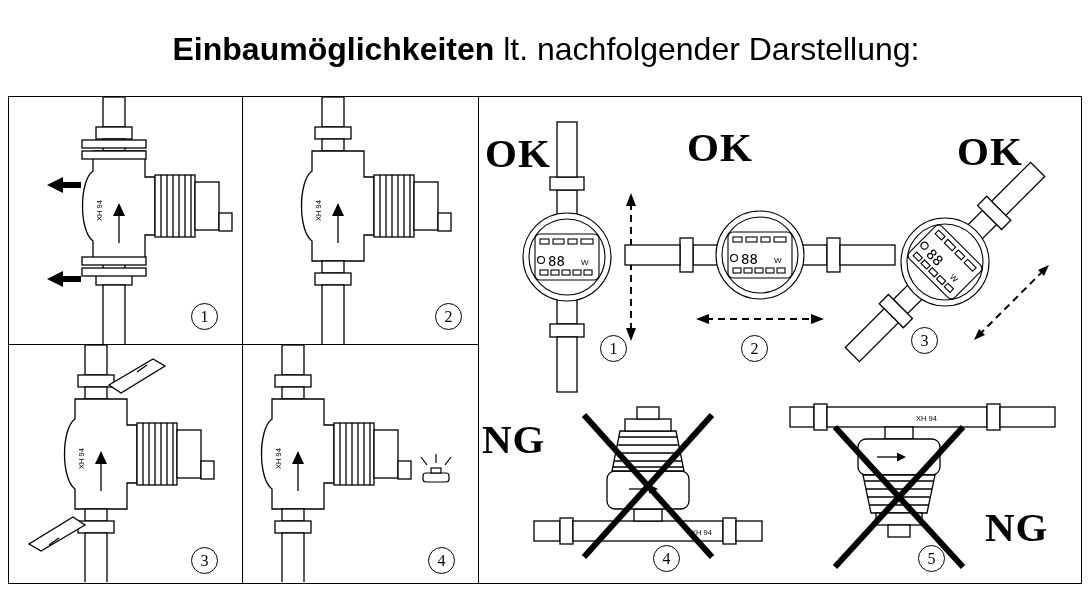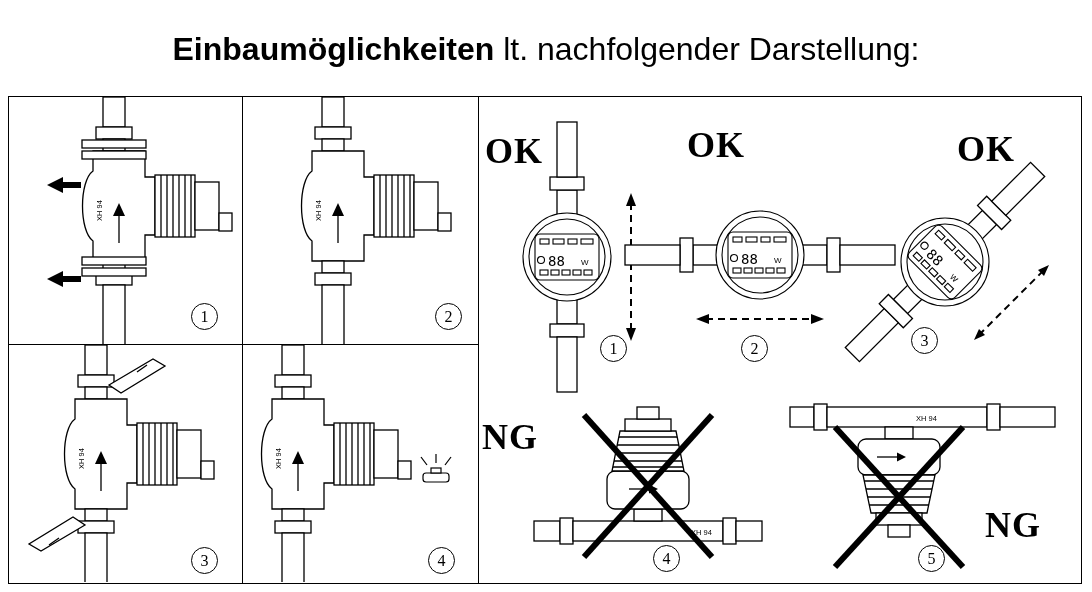--- a/index.html
+++ b/index.html
@@ -13,21 +13,21 @@
   .cell{position:absolute;box-sizing:border-box;}
   .cell-1{left:0;top:0;width:234px;height:248px;border-right:1px solid #000;border-bottom:1px solid #000;}
   .cell-2{left:234px;top:0;width:236px;height:248px;border-right:1px solid #000;border-bottom:1px solid #000;}
   .cell-3{left:0;top:248px;width:234px;height:238px;border-right:1px solid #000;}
   .cell-4{left:234px;top:248px;width:236px;height:238px;border-right:1px solid #000;}
   .right-panel{left:470px;top:0;width:602px;height:486px;}
   svg{display:block;}
   .badge{position:absolute;width:25px;height:25px;border:1.5px solid #000;border-radius:50%;
          display:flex;align-items:center;justify-content:center;
          font-family:"Liberation Serif",serif;font-size:16px;line-height:1;background:#fff;}
-  .big-label{position:absolute;font-family:"Liberation Serif",serif;font-size:36px;
+  .big-label{position:absolute;font-family:"Liberation Serif",serif;font-size:41px;
              font-weight:700;letter-spacing:1px;line-height:1;}
 </style>
 </head>
 <body>
 
 <div class="page">
 
   <svg width="0" height="0" style="position:absolute" aria-hidden="true">
     <defs>
       <g id="g-pump-side" stroke="#000" stroke-width="1.3" fill="#fff">

